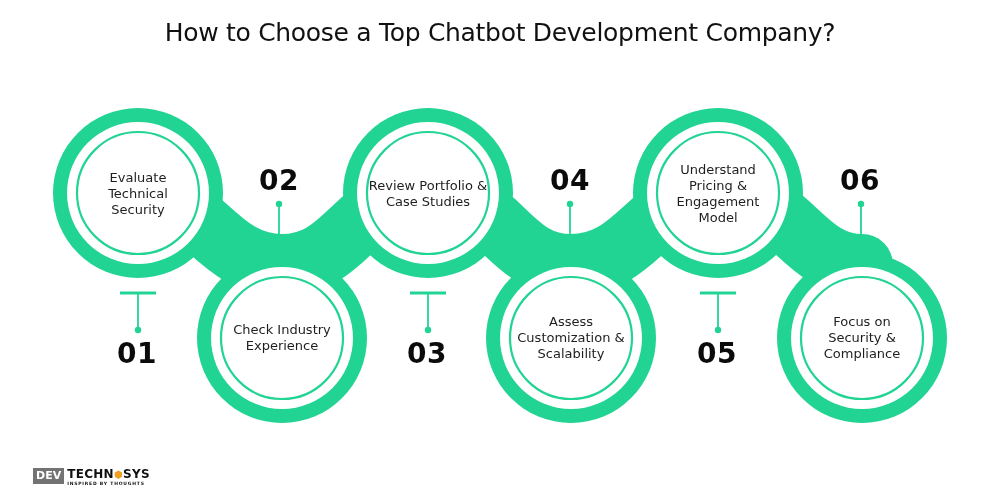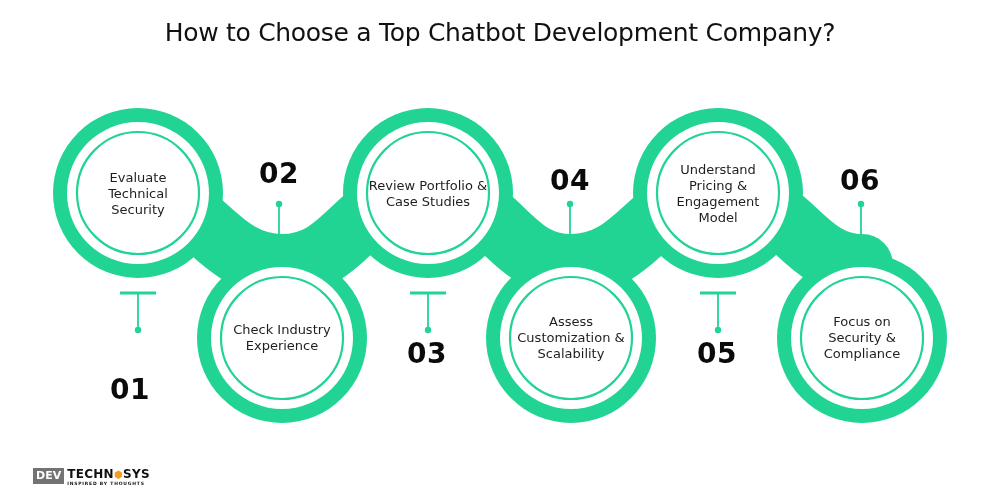--- a/index.html
+++ b/index.html
@@ -113,22 +113,22 @@
   <div>Pricing &amp;</div>
   <div>Engagement</div>
   <div>Model</div>
 </div>
 <div class="step-text" style="left:862px; top:338px;">
   <div>Focus on</div>
   <div>Security &amp;</div>
   <div>Compliance</div>
 </div>
 
-<div class="step-num" style="left:130px; top:353px;margin-top:36px;">01</div>
-<div class="step-num" style="left:279px; top:173px;">02</div>
+<div class="step-num" style="left:137px; top:353px;">01</div>
+<div class="step-num" style="left:279px; top:180px;">02</div>
 <div class="step-num" style="left:427px; top:353px;">03</div>
 <div class="step-num" style="left:570px; top:180px;">04</div>
 <div class="step-num" style="left:717px; top:353px;">05</div>
 <div class="step-num" style="left:860px; top:180px;">06</div>
 
 <div class="logo">
   <div class="logo-dev">DEV</div>
   <div class="logo-right">
     <div class="logo-main">
       <span>TECHN</span><span class="logo-hex">⬢</span><span>SYS</span>

